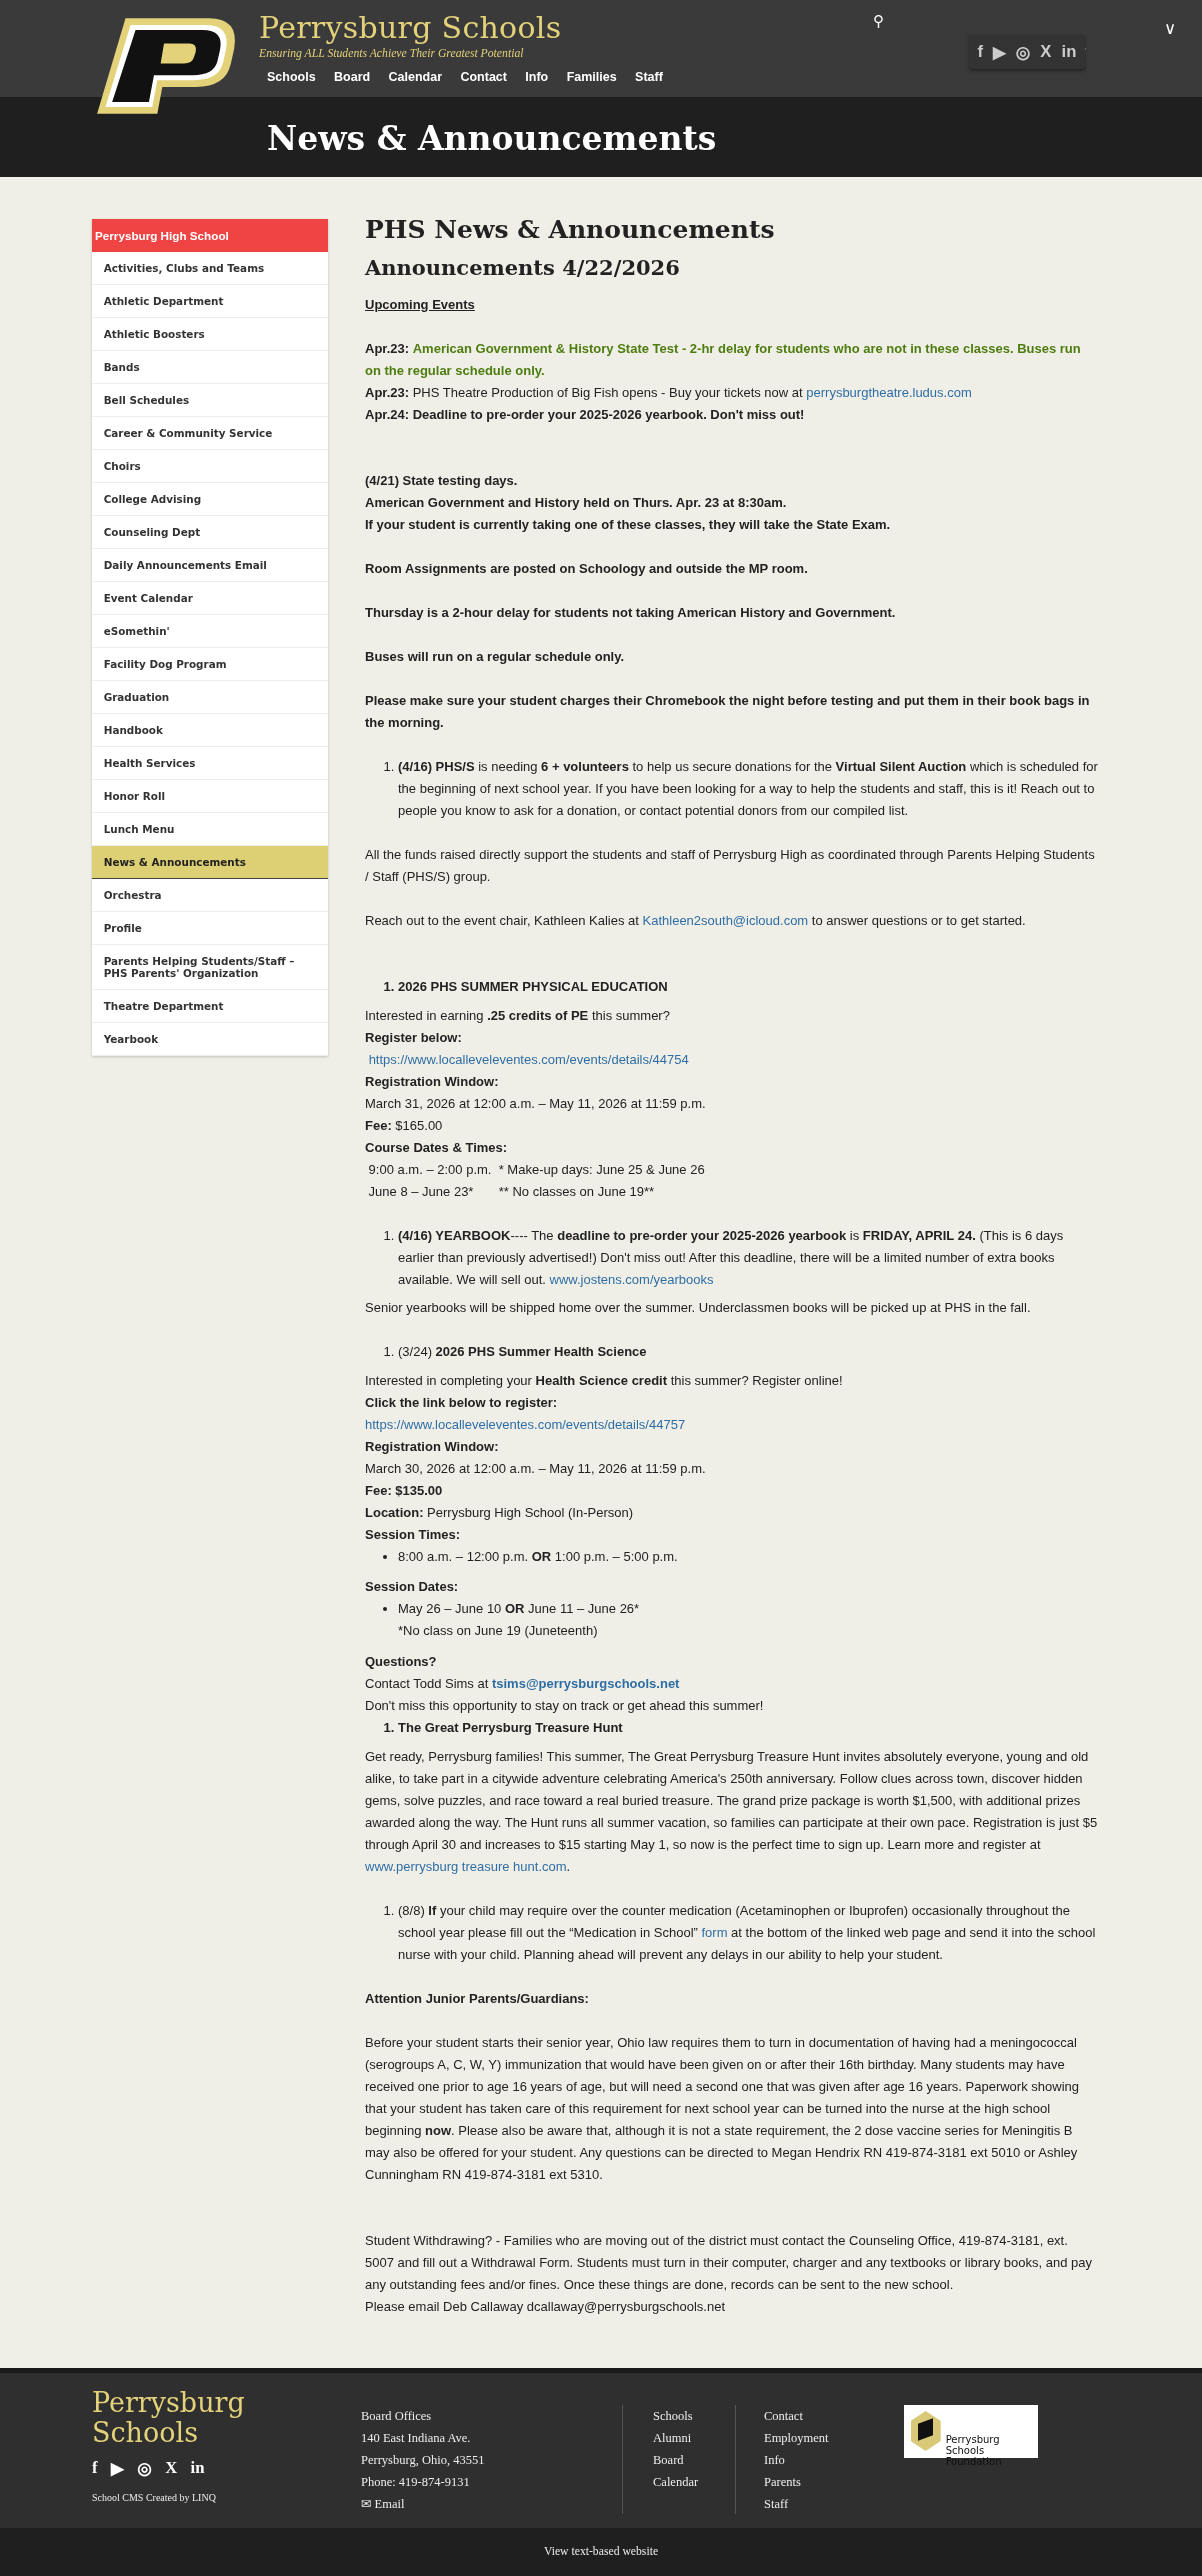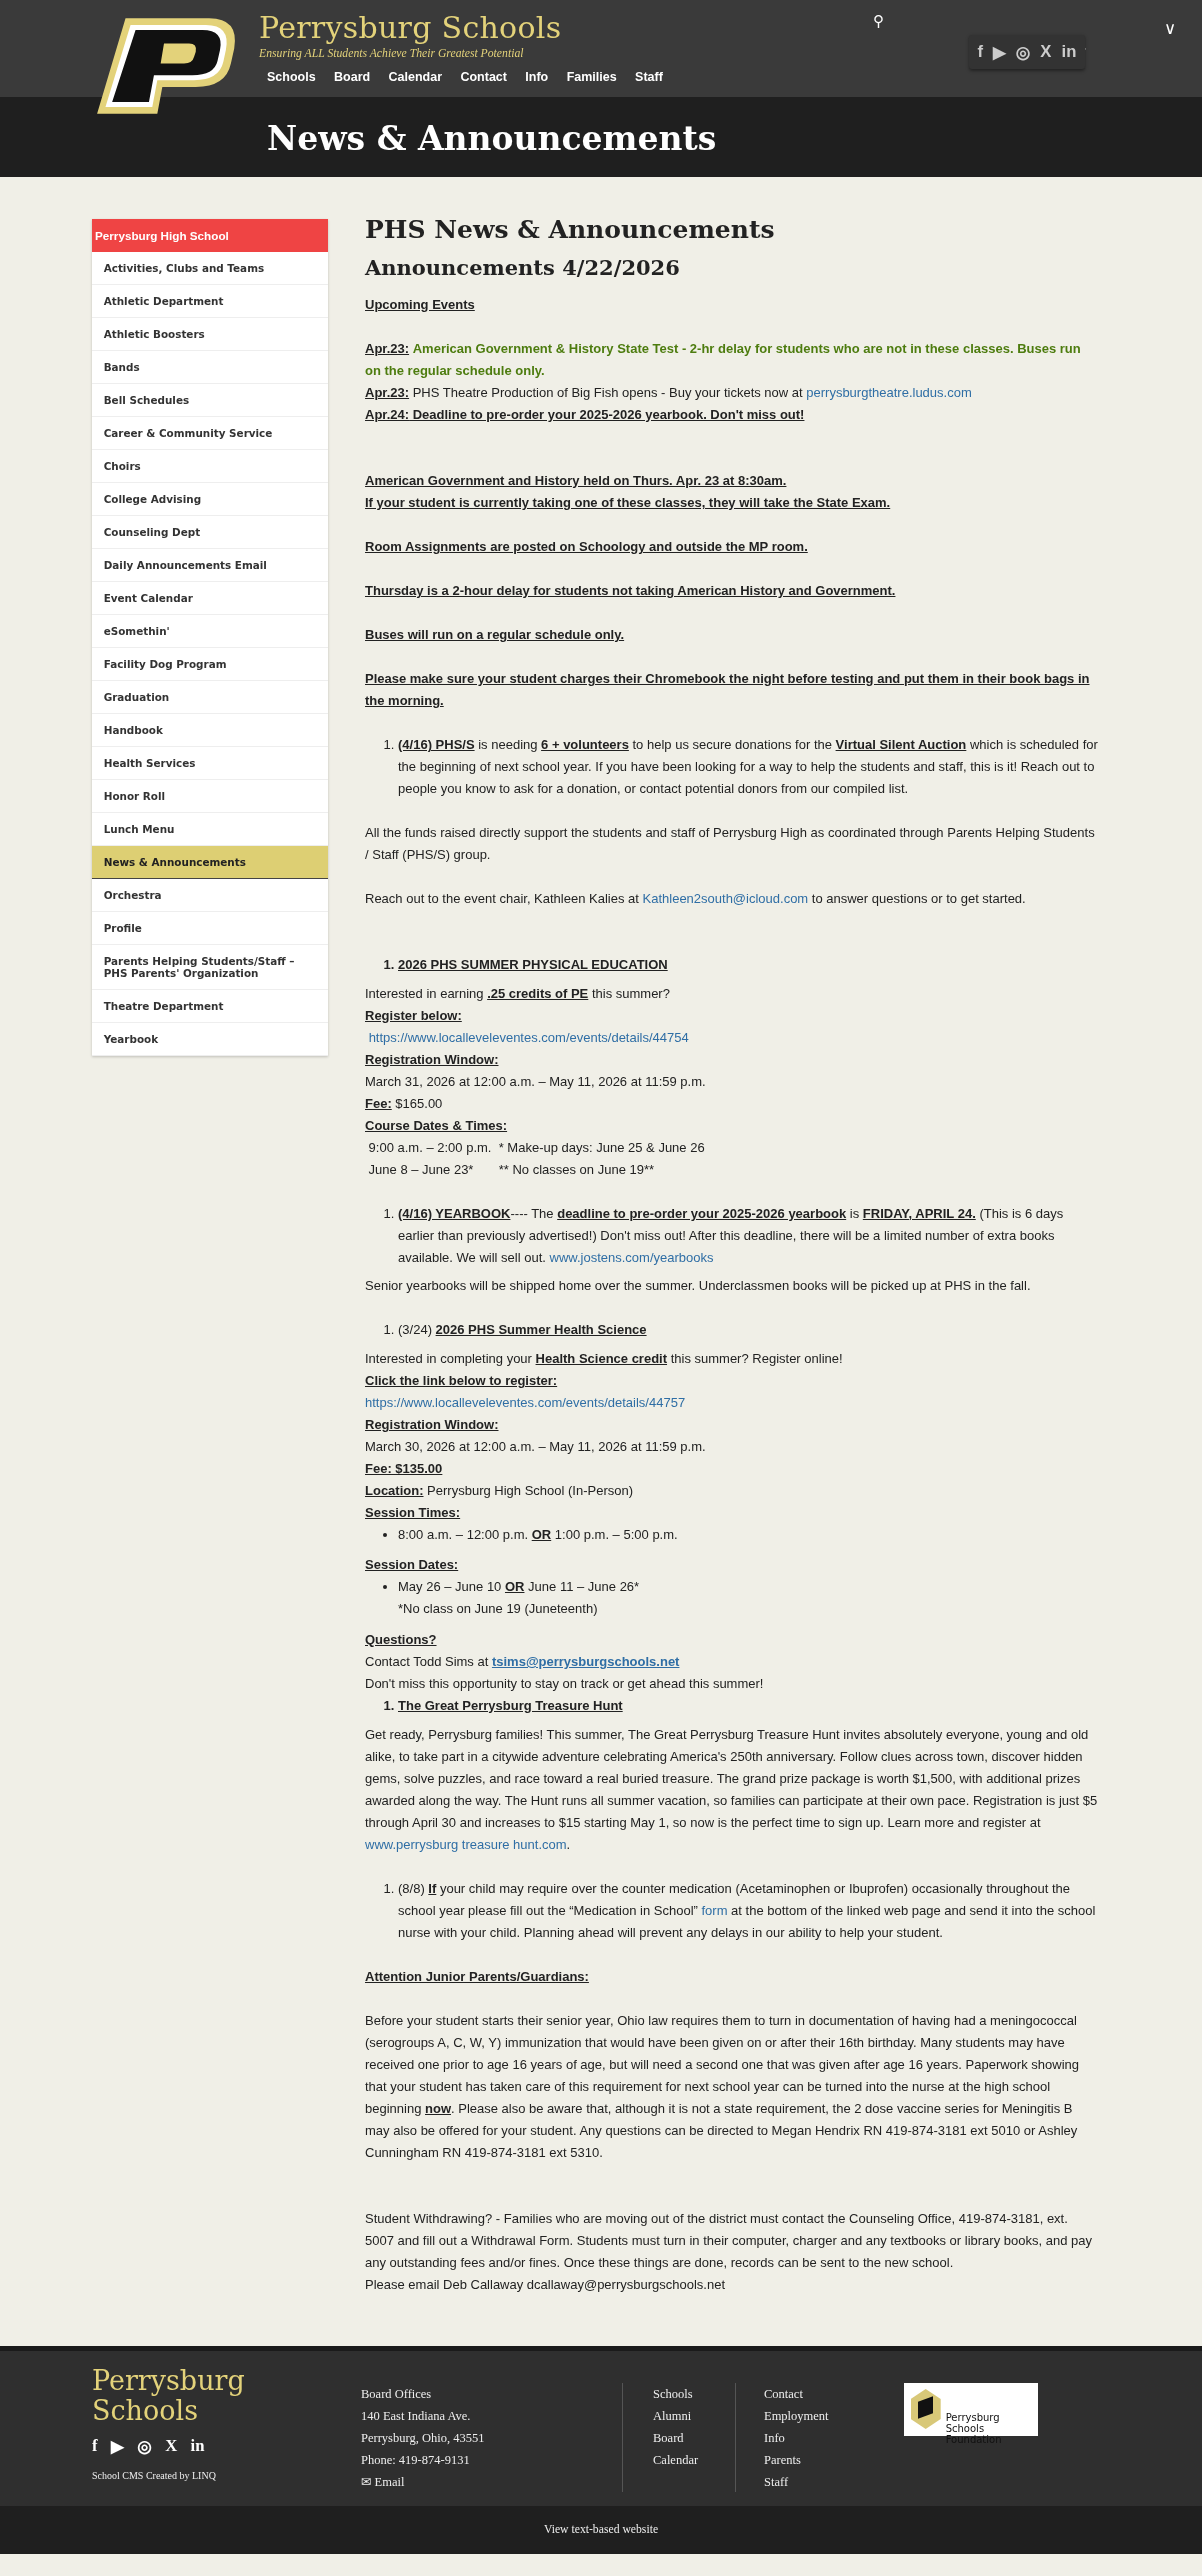--- a/index.html
+++ b/index.html
@@ -26,21 +26,21 @@
   .wrap { display: flex; padding: 42px 0 50px 92px; }
   .sidebar { width: 236px; flex-shrink: 0; background: #fff; box-shadow: 0 0.8px 2.5px rgba(0,0,0,.2); align-self: flex-start; }
   .side-head { background: #ef4444; color: #fff; font-weight: bold; font-size: 11.7px; padding: 10px 3px; }
   .side-item { display: block; font-family: "DejaVu Sans", sans-serif; font-size: 10.4px; font-weight: bold; color: #333; padding: 10px 11.7px; border-bottom: 0.8px solid #eee; }
   .side-item.active { background: #ddcf73; color: #222; border-bottom: 1.7px solid #444; }
   .main { margin-left: 37px; width: 735px; font-size: 13px; line-height: 22px; }
   .main h1 { font-family: "DejaVu Serif", serif; font-size: 25px; font-weight: bold; margin-bottom: 16px; }
   .main h2 { font-family: "DejaVu Serif", serif; font-size: 21px; font-weight: bold; margin-bottom: 15px; }
   .upcoming { font-weight: bold; text-decoration: underline; margin-bottom: 22px; }
   .red { color: #4d7c0f; font-weight: bold; }
-  .b { font-weight: bold; text-decoration: underline; }
+  .b { font-weight: bold; }
   .gap { height: 22px; }
   ol { padding-left: 33px; }
   ul { padding-left: 33px; }
   p { margin: 0; }
 
   
   .footer { background: #2f2f2f; border-top: 5px solid #1a1a1a; height: 160px; position: relative; color: #eee; font-family: "Liberation Serif", serif; font-size: 12.5px; }
   .foot-brand { position: absolute; left: 92px; top: 15px; font-family: "DejaVu Serif", serif; font-size: 27px; color: #e3d27a; line-height: 30px; width: 167px; }
   .foot-social { position: absolute; left: 92px; top: 85px; display: flex; gap: 13.4px; }
   .foot-social span { color: #fff; }
@@ -131,20 +131,21 @@
 
     <div>
       <p><span class="b">Apr.23:</span> <span class="red">American Government &amp; History State Test - 2-hr delay for students who are not in these classes. Buses run on the regular schedule only.</span></p>
       <p><span class="b">Apr.23:</span> <span>PHS Theatre Production of Big Fish opens - Buy your tickets now at </span><a href="#">perrysburgtheatre.ludus.com</a></p>
       <p class="b"><span>Apr.24:</span><span> Deadline to pre-order your 2025-2026 yearbook. Don't miss out!</span></p>
     </div>
     <div class="gap"></div>
       <div class="gap"></div>
 
     <div class="b">
+      <p>(4/21) State testing days.</p>
       <p>American Government and History held on Thurs. Apr. 23 at 8:30am.</p>
       <p>If your student is currently taking one of these classes, they will take the State Exam.</p>
       <div class="gap"></div>
       <p>Room Assignments are posted on Schoology and outside the MP room.</p>
       <div class="gap"></div>
       <p>Thursday is a 2-hour delay for students not taking American History and Government.</p>
       <div class="gap"></div>
       <p>Buses will run on a regular schedule only.</p>
       <div class="gap"></div>
       <p>Please make sure your student charges their Chromebook the night before testing and put them in their book bags in the morning.</p>

